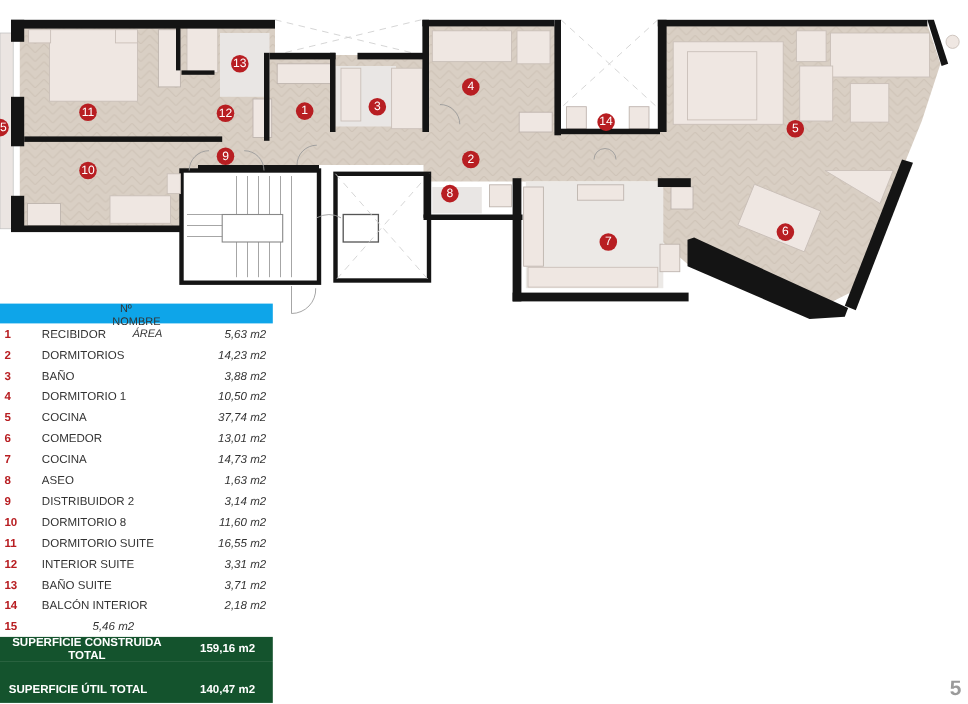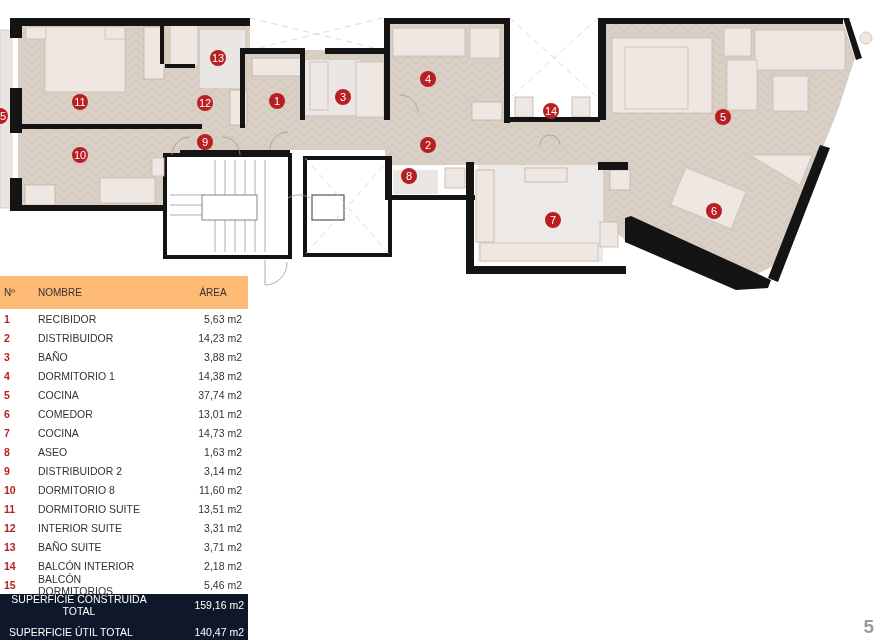--- a/index.html
+++ b/index.html
@@ -7,30 +7,30 @@
   #plan{position:absolute;left:0;top:0;width:880px;height:290px;}
   .wall{fill:#141414;}
   .furn{fill:#efe7e2;stroke:#c9bfb8;stroke-width:0.8;}
   .xbox{fill:#efe7e2;stroke:#bdb3ad;stroke-width:0.8;}
   .wet{fill:#e9e6e4;}
   .line{stroke:#9a9a9a;stroke-width:0.8;fill:none;}
   .dash{stroke:#cfcfcf;stroke-width:0.8;stroke-dasharray:6 5;fill:none;}
   .badge circle{fill:#b81e22;}
   .badge text{fill:#fff;font-size:11px;font-family:"Liberation Sans",sans-serif;text-anchor:middle;dominant-baseline:central;}
   #legend{position:absolute;left:0;top:276px;width:248px;}
-  .hdr{display:flex;height:33px;align-items:center;background:#fdba74;font-size:10px;color:#333;}
+  .hdr{display:flex;height:18px;align-items:center;background:#0ea5e9;font-size:10px;color:#333;flex-direction:column;}
   .row{display:flex;height:19px;align-items:center;font-size:10.5px;color:#333;}
   .c-n{width:38px;padding-left:4px;box-sizing:border-box;}
   .c-name{flex:1;}
-  .c-area{width:90px;text-align:right;padding-right:6px;box-sizing:border-box;}
+  .c-area{width:90px;text-align:right;padding-right:6px;box-sizing:border-box;font-style:italic;}
   .row .c-n{color:#b81e22;font-weight:bold;}
   .hdr .c-area{text-align:center;padding-right:0;padding-left:20px;}
-  .tot{display:flex;align-items:center;background:#0f172a;color:#fff;font-weight:normal;font-size:10.5px;}
+  .tot{display:flex;align-items:center;background:#14532d;color:#fff;font-weight:bold;font-size:10.5px;}
   .tot .t-label{flex:1;text-align:center;}
-  .tot .t-val{width:90px;text-align:right;padding-right:4px;box-sizing:border-box;}
+  .tot .t-val{width:90px;text-align:right;padding-right:16px;box-sizing:border-box;}
   #pageno{position:absolute;right:6px;bottom:2px;font-size:19px;color:#9a9a9a;font-weight:bold;}
 </style>
 </head>
 <body>
 
 <svg id="plan" viewBox="0 0 880 290" xmlns="http://www.w3.org/2000/svg">
   <defs>
     <pattern id="herring" width="16" height="8" patternUnits="userSpaceOnUse">
       <rect width="16" height="8" fill="#d9cfc4"></rect>
       <path d="M0 8 L8 0 L16 8" stroke="#cfc4b8" stroke-width="1" fill="none"></path>
@@ -221,32 +221,32 @@
     <span class="c-name">NOMBRE</span>
     <span class="c-area">ÁREA</span>
   </div>
   <div class="row">
       <span class="c-n">1</span>
       <span class="c-name">RECIBIDOR</span>
       <span class="c-area">5,63 m2</span>
     </div>
   <div class="row">
       <span class="c-n">2</span>
-      <span class="c-name">DISTRIBUIDOR</span>
+      <span class="c-name">DORMITORIOS</span>
       <span class="c-area">14,23 m2</span>
     </div>
   <div class="row">
       <span class="c-n">3</span>
       <span class="c-name">BAÑO</span>
       <span class="c-area">3,88 m2</span>
     </div>
   <div class="row">
       <span class="c-n">4</span>
       <span class="c-name">DORMITORIO 1</span>
-      <span class="c-area">14,38 m2</span>
+      <span class="c-area">10,50 m2</span>
     </div>
   <div class="row">
       <span class="c-n">5</span>
       <span class="c-name">COCINA</span>
       <span class="c-area">37,74 m2</span>
     </div>
   <div class="row">
       <span class="c-n">6</span>
       <span class="c-name">COMEDOR</span>
       <span class="c-area">13,01 m2</span>
@@ -267,45 +267,44 @@
       <span class="c-area">3,14 m2</span>
     </div>
   <div class="row">
       <span class="c-n">10</span>
       <span class="c-name">DORMITORIO 8</span>
       <span class="c-area">11,60 m2</span>
     </div>
   <div class="row">
       <span class="c-n">11</span>
       <span class="c-name">DORMITORIO SUITE</span>
-      <span class="c-area">13,51 m2</span>
+      <span class="c-area">16,55 m2</span>
     </div>
   <div class="row">
       <span class="c-n">12</span>
       <span class="c-name">INTERIOR SUITE</span>
       <span class="c-area">3,31 m2</span>
     </div>
   <div class="row">
       <span class="c-n">13</span>
       <span class="c-name">BAÑO SUITE</span>
       <span class="c-area">3,71 m2</span>
     </div>
   <div class="row">
       <span class="c-n">14</span>
       <span class="c-name">BALCÓN INTERIOR</span>
       <span class="c-area">2,18 m2</span>
     </div>
   <div class="row">
       <span class="c-n">15</span>
-      <span class="c-name">BALCÓN DORMITORIOS</span>
       <span class="c-area">5,46 m2</span>
     </div>
   <div class="tot" style="height:22px;">
     <span class="t-label">SUPERFÍCIE CONSTRUIDA TOTAL</span>
     <span class="t-val">159,16 m2</span>
   </div>
-  <div class="tot" style="height:38px;align-items:center;padding-bottom:6px;box-sizing:border-box;gap:16px;">
+  <div class="tot" style="height:38px;align-items:flex-end;padding-bottom:6px;box-sizing:border-box;gap:16px;">
     <span class="t-label">SUPERFICIE ÚTIL TOTAL</span>
     <span class="t-val">140,47 m2</span>
   </div>
 </div>
 
 <div id="pageno">5</div>
 
 </body></html>

